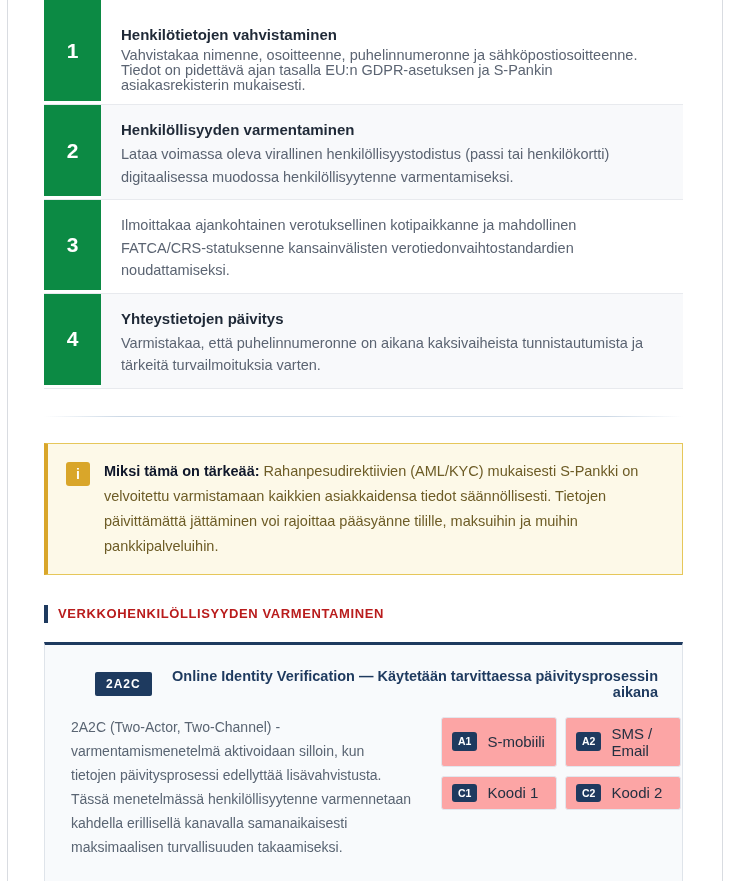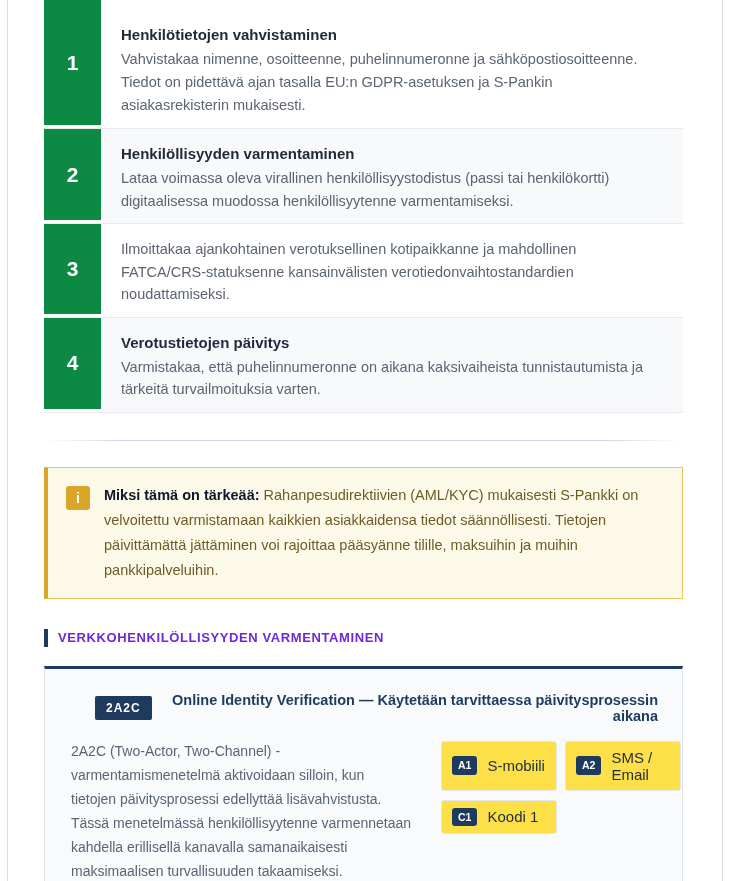--- a/index.html
+++ b/index.html
@@ -23,21 +23,21 @@
   .step-num {
     flex: 0 0 57px; background: #0c8a44; color: #fff;
     display: flex; align-items: center; justify-content: center;
     font-size: 21px; font-weight: bold;
     border-bottom: 3px solid #fff;
   }
   .step-body { flex: 1; padding: 14px 20px 11px 20px; }
   .step-row:first-child .step-body { padding-top: 24px; }
   .step-title { font-size: 15px; font-weight: bold; color: #1f2937; line-height: 21px; margin-bottom: 3px; }
   .step-desc { font-size: 14.5px; color: #5b6472; line-height: 22.5px; }
-  .step-row:first-child .step-desc { line-height: 23px; }
+  .step-row:first-child .step-desc { line-height: 15px; }
 
   
   .soft-divider {
     height: 1px; margin: 27px 0 26px 0;
     background: linear-gradient(to right, rgba(201,214,228,0), #cdd9e6 12%, #cdd9e6 88%, rgba(201,214,228,0));
   }
 
   
   .infobox {
     background: #fdf9e8; border: 1px solid #e6c75a; border-left: 4px solid #d9a62a;
@@ -48,21 +48,21 @@
     color: #fffdf4; font-weight: bold; font-size: 14px;
     display: flex; align-items: center; justify-content: center; margin-top: 3px;
   }
   .infobox-text { font-size: 14.5px; color: #6d5c26; line-height: 25px; }
   .infobox-text strong { color: #0f172a; }
 
   
   .section-header { display: flex; align-items: center; gap: 10px; margin: 30px 0 19px 0; }
   .section-bar { width: 4px; height: 18px; background: #1e3a5f; }
   .section-title {
-    font-size: 13px; font-weight: bold; color: #6d28d9;
+    font-size: 13px; font-weight: bold; color: #b91c1c;
     letter-spacing: 0.6px; text-transform: uppercase;
   }
 
   
   .card {
     border: 1px solid #dfe4ea; border-top: 3px solid #1e3a5f;
     background: #f8fafc; padding: 23px 24px 24px 26px;
   }
   .card-header { display: flex; align-items: center; gap: 14px; margin-bottom: 15px; padding-left: 24px; }
   .card-badge {
@@ -70,21 +70,21 @@
     letter-spacing: 1px; padding: 5px 11px; border-radius: 2px;
   }
   .card-title { font-size: 14.5px; font-weight: bold; color: #1e3a5f; text-align: right; }
   .card-body { display: flex; gap: 28px; }
   .card-paragraph { flex: 0 0 342px; font-size: 14px; color: #5a6573; line-height: 24px; }
   .chip-grid {
     flex: 0 0 240px; display: grid; grid-template-columns: 1fr 1fr;
     gap: 9px 8px; align-content: start; margin-top: 2px;
   }
   .chip {
-    background: #fde047; border: 1px solid #e2e7ee; border-radius: 3px;
+    background: #fca5a5; border: 1px solid #e2e7ee; border-radius: 3px;
     padding: 7px 10px; display: flex; align-items: center; gap: 10px;
   }
   .chip-badge {
     background: #1e3a5f; color: #fff; font-size: 10.5px; font-weight: bold;
     padding: 4px 6px; border-radius: 3px; line-height: 1;
   }
   .chip-label { font-size: 15px; color: #243041; }
 </style>
 </head>
 <body>
@@ -113,21 +113,21 @@
       <div class="step-row">
         <div class="step-num">3</div>
         <div class="step-body">
           <div class="step-desc">Ilmoittakaa ajankohtainen verotuksellinen kotipaikkanne ja mahdollinen FATCA/CRS-statuksenne kansainvälisten verotiedonvaihtostandardien noudattamiseksi.</div>
         </div>
       </div>
 
       <div class="step-row alt">
         <div class="step-num">4</div>
         <div class="step-body">
-          <div class="step-title">Verotustietojen päivitys</div>
+          <div class="step-title">Yhteystietojen päivitys</div>
           <div class="step-desc">Varmistakaa, että puhelinnumeronne on aikana kaksivaiheista tunnistautumista ja tärkeitä turvailmoituksia varten.</div>
         </div>
       </div>
 
     </div>
 
     <div class="soft-divider"></div>
 
     <div class="infobox">
       <div class="infobox-icon">i</div>
@@ -154,19 +154,23 @@
             <span class="chip-label">S-mobiili</span>
           </div>
           <div class="chip">
             <span class="chip-badge">A2</span>
             <span class="chip-label">SMS / Email</span>
           </div>
           <div class="chip">
             <span class="chip-badge">C1</span>
             <span class="chip-label">Koodi 1</span>
           </div>
+          <div class="chip">
+            <span class="chip-badge">C2</span>
+            <span class="chip-label">Koodi 2</span>
+          </div>
         </div>
       </div>
 
     </div>
 
   </div>
 </div>
 
 </body></html>

